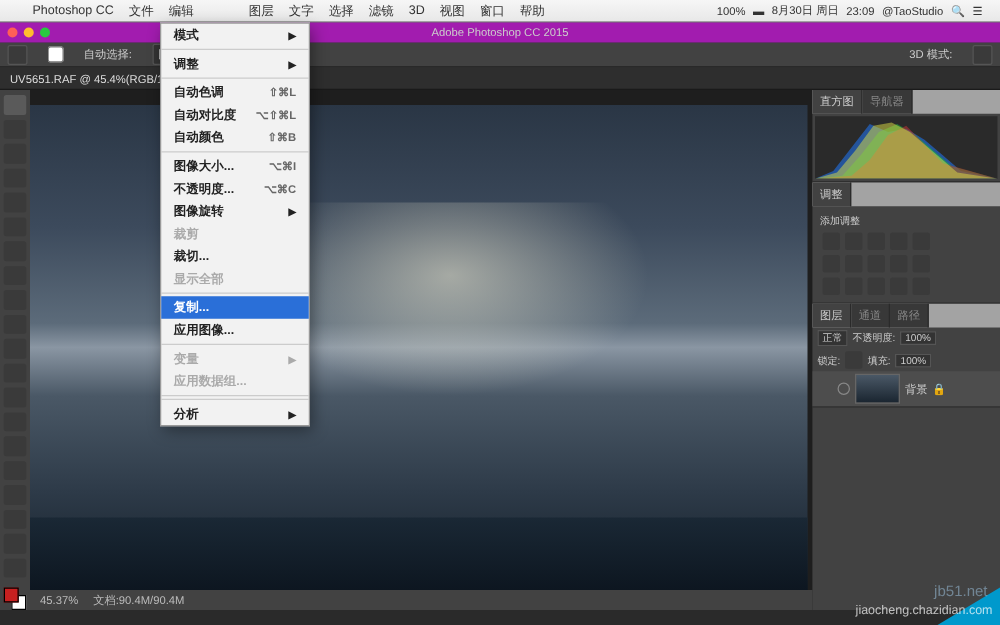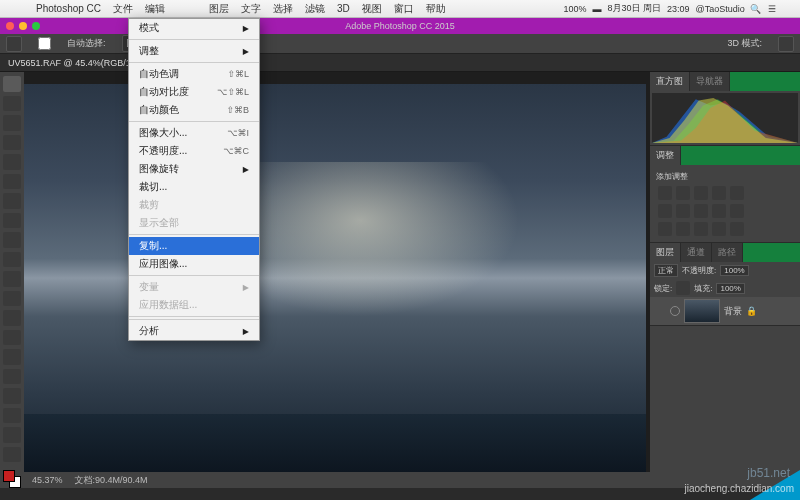--- a/index.html
+++ b/index.html
@@ -1,19 +1,19 @@
 <!DOCTYPE html>
 <html><head>
 <meta charset="utf-8">
 <style>
 * { margin: 0; padding: 0; box-sizing: border-box; font-family: -apple-system, "Helvetica Neue", Arial, sans-serif; }
 body { width: 800px; height: 500px; background: #2a2a2a; overflow: hidden; position: relative; }
 
 
-.mac-menubar { height: 18px; background: linear-gradient(#f6f6f6,#e8e8e8); display: flex; align-items: center; font-size: 10px; color: #333; padding: 0 24px; border-bottom: 1px solid #bbb; }
+.mac-menubar { height: 18px; background: linear-gradient(#f6f6f6,#e8e8e8); display: flex; align-items: center; font-size: 10px; color: #333; padding: 0 14px; border-bottom: 1px solid #bbb; }
 .mac-menubar .apple { margin-right: 6px; font-size: 11px; }
 .mac-menubar .mitem { padding: 0 6px; }
 .mac-menubar .mitem.active { background: #1a6fd8; color: #fff; margin-top: 36px; }
 .mac-menubar .spacer { flex: 1; }
 .mac-menubar .right { display: flex; align-items: center; gap: 6px; font-size: 9px; }
 
 
 .titlebar { height: 16px; background: #a21caf; display: flex; align-items: center; justify-content: center; color: #ccc; font-size: 9px; position: relative; }
 .traffic { position: absolute; left: 6px; display: flex; gap: 5px; }
 .traffic span { width: 8px; height: 8px; border-radius: 50%; display: block; }
@@ -39,37 +39,37 @@
 
 .canvas-wrap { flex: 1; background: #1e1e1e; display: flex; flex-direction: column; }
 .canvas { flex: 1; background: linear-gradient(180deg,#2a3645 0%,#3c4a5c 25%,#5c6b7a 45%,#8a96a3 50%,#4a5866 60%,#2d3a48 80%,#1a2530 95%,#0f1820 100%); position: relative; margin: 12px 4px 0 0; }
 .sunrays { position: absolute; top: 20%; left: 30%; width: 60%; height: 50%; background: radial-gradient(ellipse at 40% 30%, rgba(255,248,220,0.5) 0%, transparent 50%); }
 .sea { position: absolute; bottom: 0; left: 0; right: 0; height: 15%; background: linear-gradient(#1a2835,#0d1620); }
 .statusbar { height: 16px; background: #424242; display: flex; align-items: center; padding: 0 8px; color: #bbb; font-size: 9px; gap: 12px; }
 
 
 .rpanels { width: 150px; background: #424242; display: flex; flex-direction: column; font-size: 9px; color: #ccc; }
 .panel { border-bottom: 1px solid #2a2a2a; }
-.ptabs { display: flex; background: #15803d; }
+.ptabs { display: flex; background: #a3a3a3; }
 .ptab { padding: 3px 6px; background: #424242; border-right: 1px solid #2a2a2a; }
 .ptab.inactive { background: #383838; color: #888; }
 .pbody { padding: 4px; }
 .histo { height: 50px; background: #2a2a2a; margin: 2px; position: relative; overflow: hidden; }
 .histo svg { width: 100%; height: 100%; }
 .adjrow { display: flex; gap: 4px; padding: 2px 4px; }
 .adjicon { width: 14px; height: 14px; background: #3a3a3a; border-radius: 2px; }
 .layerpanel .lrow { display: flex; align-items: center; gap: 4px; padding: 2px 20px; background: #4d4d4d; }
 .layerthumb { width: 36px; height: 24px; background: linear-gradient(#4a5866,#1a2530); border: 1px solid #666; }
 .layerctrl { display: flex; align-items: center; gap: 4px; padding: 2px 4px; font-size: 8px; }
 .layerctrl .sel { background: #333; border: 1px solid #555; padding: 0 3px; }
 .eye { width: 10px; height: 10px; border: 1px solid #888; border-radius: 50%; }
 .lock { font-size: 9px; color: #aaa; }
 
 
-.dropdown { position: absolute; top: 18px; left: 128px; width: 132px; background: #f2f2f2; border: 1px solid #999; box-shadow: 2px 4px 12px rgba(0,0,0,0.4); font-size: 10px; color: #222; z-index: 100; }
+.dropdown { position: absolute; top: 18px; left: 128px; width: 120px; background: #f2f2f2; border: 1px solid #999; box-shadow: 2px 4px 12px rgba(0,0,0,0.4); font-size: 10px; color: #222; z-index: 100; font-weight: bold; }
 .dd-item { padding: 2px 10px; display: flex; justify-content: space-between; align-items: center; }
 .dd-item.hover { background: #2a6fd8; color: #fff; }
 .dd-item.disabled { color: #aaa; }
 .dd-sep { height: 1px; background: #ccc; margin: 2px 0; }
 .dd-sc { color: #666; font-size: 9px; }
 .arrow { font-size: 8px; }
 
 
 .wm { position: absolute; right: 6px; bottom: 6px; color: rgba(255,255,255,0.7); font-size: 10px; z-index: 50; }
 .wm2 { position: absolute; right: 10px; bottom: 20px; color: rgba(160,200,230,0.5); font-size: 12px; z-index: 50; }
@@ -272,25 +272,25 @@
       <span class="dd-sc">⌥⌘I</span>
     </div>
     <div class="dd-item">
       <span>不透明度...</span>
       <span class="dd-sc">⌥⌘C</span>
     </div>
     <div class="dd-item">
       <span>图像旋转</span>
       <span class="arrow">▶</span>
     </div>
-    <div class="dd-item">
-      <span>裁切...</span>
-    </div>
     <div class="dd-item disabled">
       <span>裁剪</span>
+    </div>
+    <div class="dd-item">
+      <span>裁切...</span>
     </div>
     <div class="dd-item disabled">
       <span>显示全部</span>
     </div>
     <div class="dd-sep"></div>
     <div class="dd-item hover">
       <span>复制...</span>
     </div>
     <div class="dd-item">
       <span>应用图像...</span>

